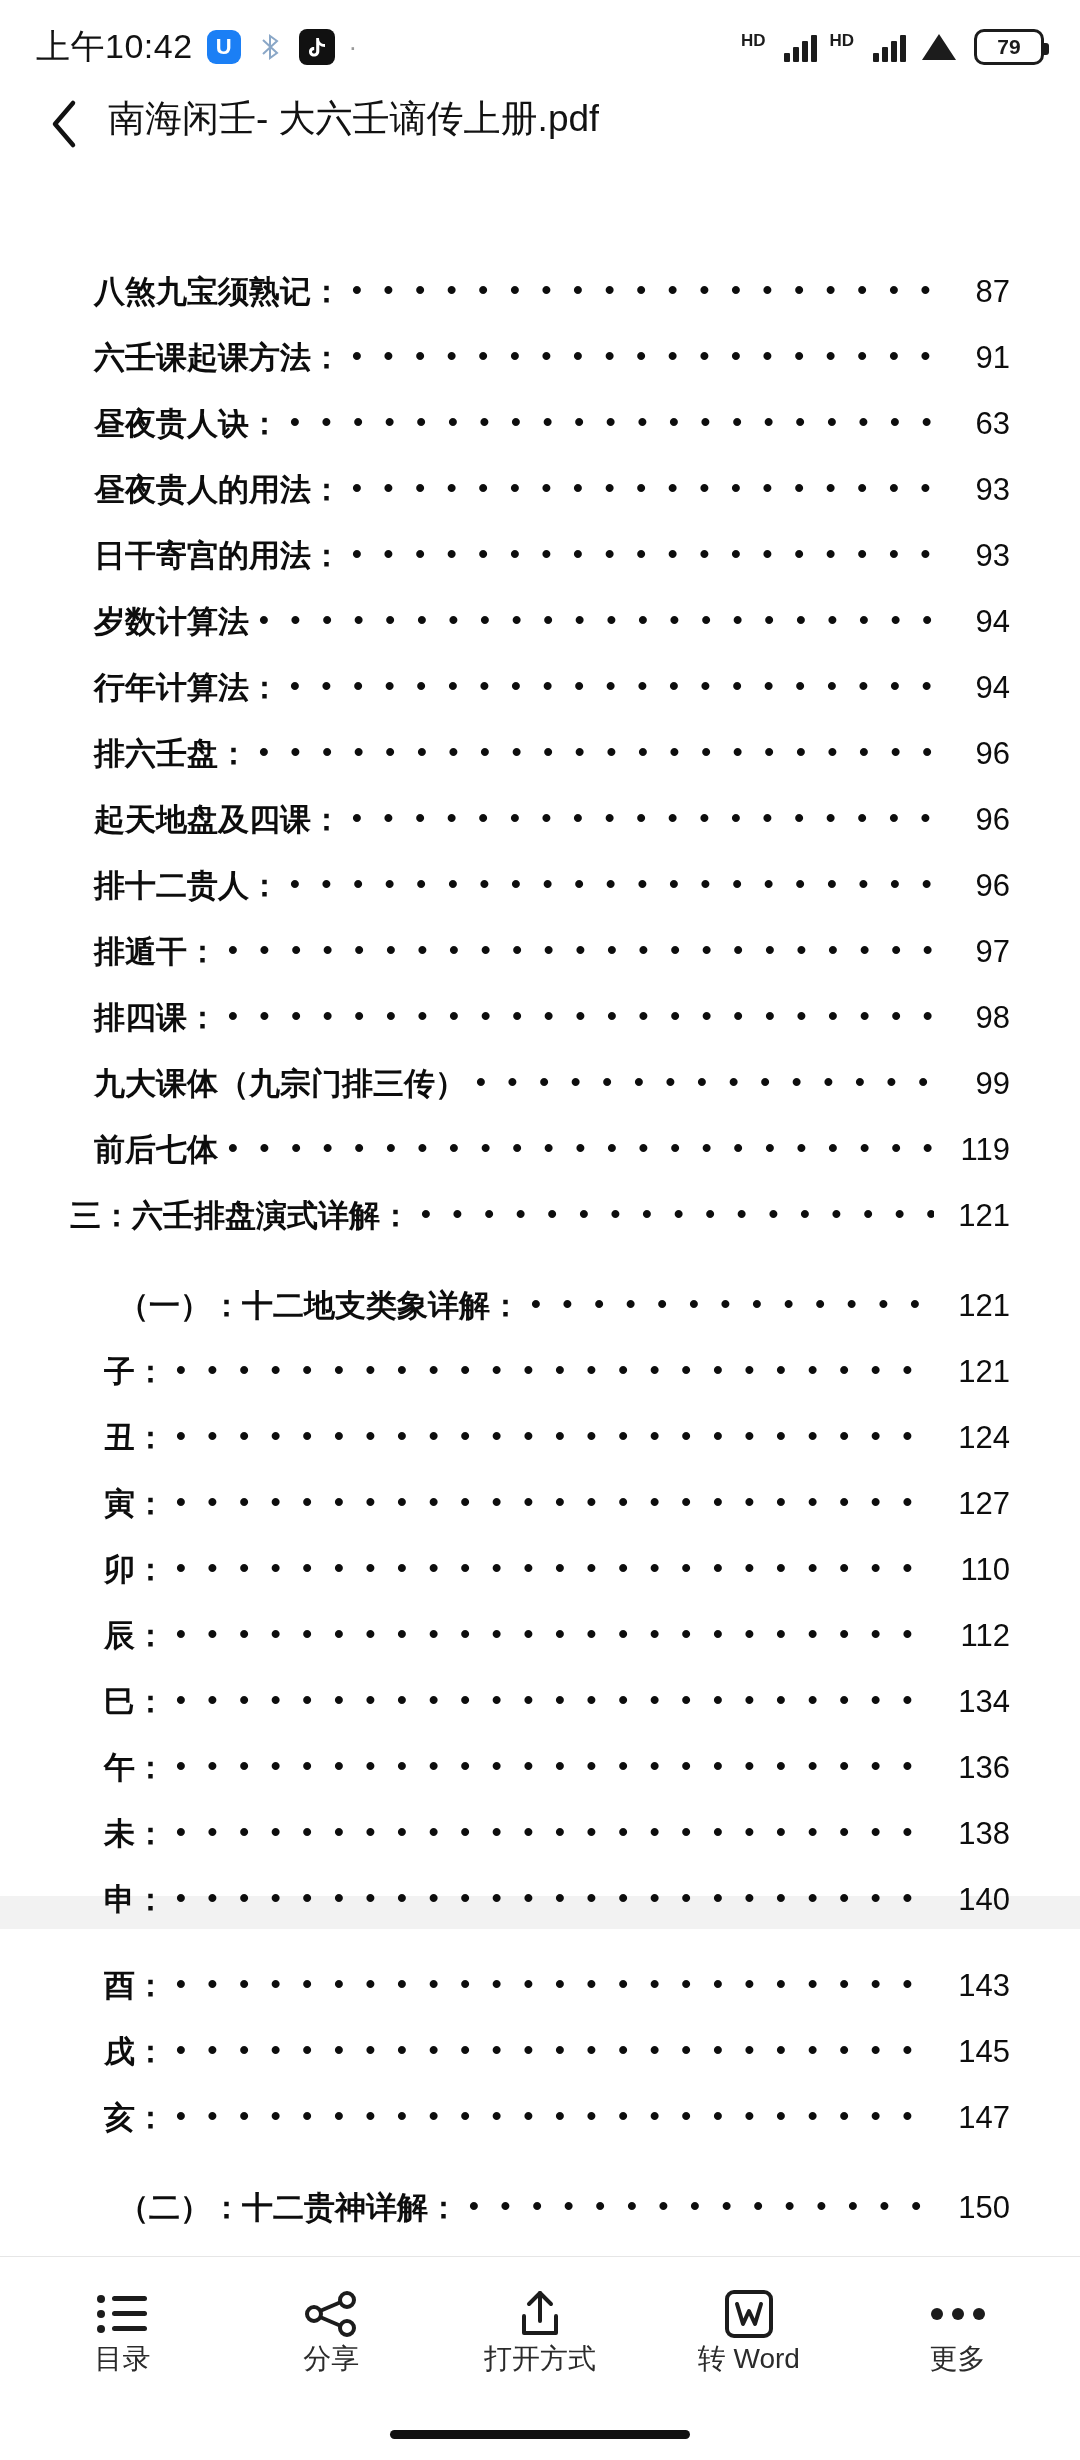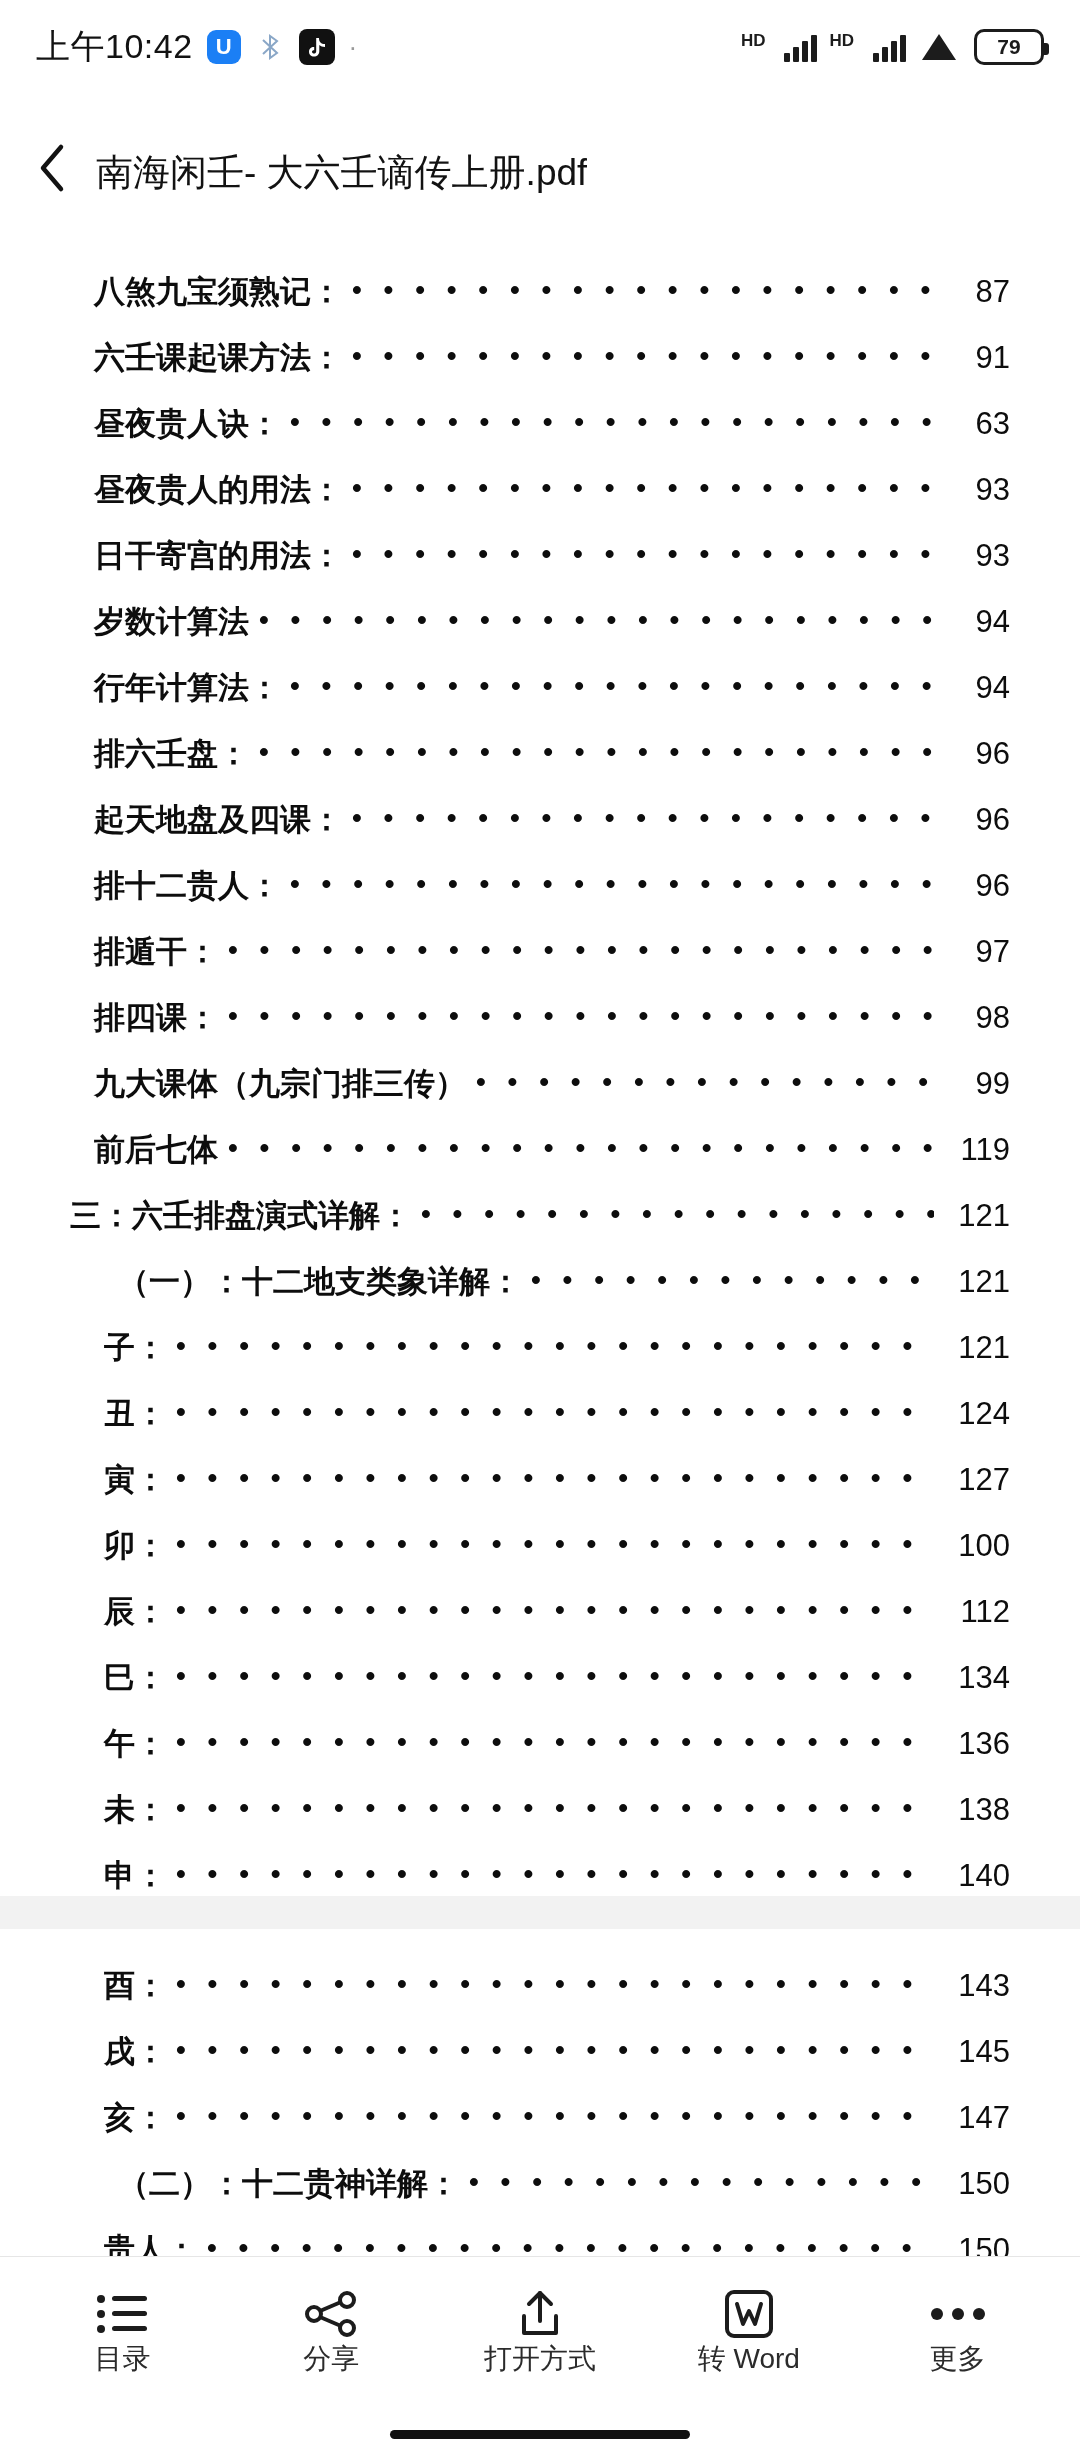--- a/index.html
+++ b/index.html
@@ -111,22 +111,22 @@
     background: #1c1c1c;
     border-radius: 0 3px 3px 0;
   }
   .battery span { font-size: 21px; color: #1c1c1c; font-weight: bold; }
 
   
   .appbar {
     height: 104px;
     flex: 0 0 104px;
     display: flex;
-    align-items: flex-end;
-    padding: 0 22px;
+    align-items: flex-start;
+    padding: 0 34px;
     background: #ffffff;
   }
   .back-btn {
     width: 60px; height: 60px;
     display: flex; align-items: center; justify-content: center;
     cursor: pointer;
   }
   .back-btn svg { display: block; }
   .app-title {
     font-size: 37px;
@@ -185,21 +185,21 @@
     top: -3px;
   }
   .toc-page {
     min-width: 66px;
     text-align: right;
     white-space: nowrap;
     font-weight: normal;
   }
   .ind-0 { padding-left: 24px; }
   .ind-1 { padding-left: 0px; }
-  .ind-2 { padding-left: 48px; }
+  .ind-2 { padding-left: 48px; margin-top: 24px; }
   .ind-3 { padding-left: 34px; }
 
   .page-number {
     text-align: center;
     font-size: 28px;
     color: #111;
     margin-top: 30px;
     font-weight: bold;
   }
 
@@ -396,21 +396,21 @@
           <span class="toc-page">124</span>
         </div>
         <div class="toc-row ind-3">
           <span class="toc-label">寅：</span>
           <span class="leader">• • • • • • • • • • • • • • • • • • • • • • • • • • • • • • • • • • • • • • • • • • • • • • • • • • • • • • • • • • • •</span>
           <span class="toc-page">127</span>
         </div>
         <div class="toc-row ind-3">
           <span class="toc-label">卯：</span>
           <span class="leader">• • • • • • • • • • • • • • • • • • • • • • • • • • • • • • • • • • • • • • • • • • • • • • • • • • • • • • • • • • • •</span>
-          <span class="toc-page">100</span>
+          <span class="toc-page">110</span>
         </div>
         <div class="toc-row ind-3">
           <span class="toc-label">辰：</span>
           <span class="leader">• • • • • • • • • • • • • • • • • • • • • • • • • • • • • • • • • • • • • • • • • • • • • • • • • • • • • • • • • • • •</span>
           <span class="toc-page">112</span>
         </div>
         <div class="toc-row ind-3">
           <span class="toc-label">巳：</span>
           <span class="leader">• • • • • • • • • • • • • • • • • • • • • • • • • • • • • • • • • • • • • • • • • • • • • • • • • • • • • • • • • • • •</span>
           <span class="toc-page">134</span>

